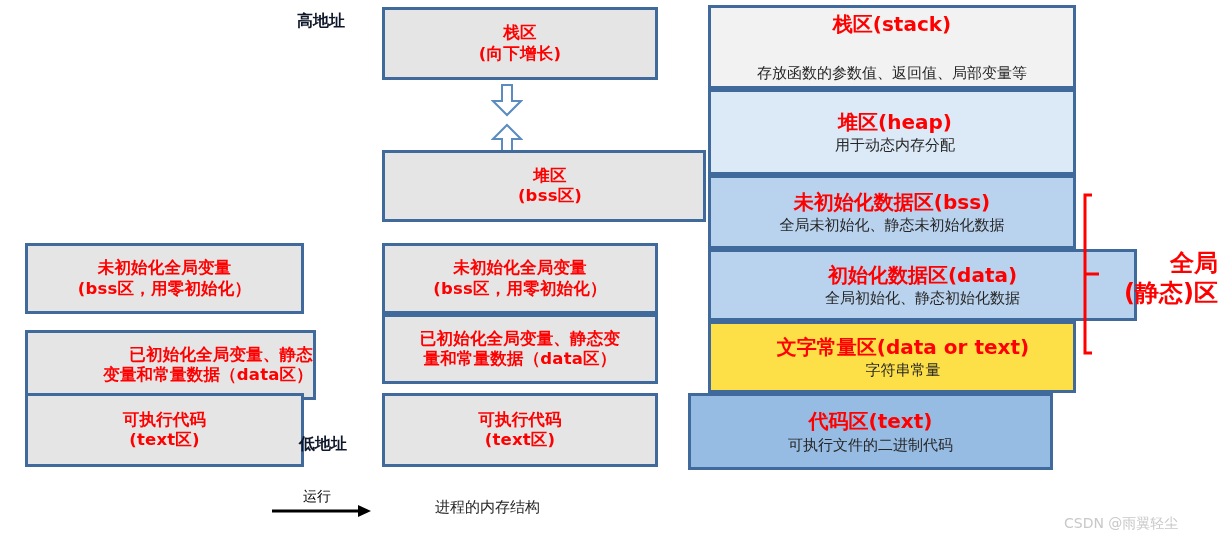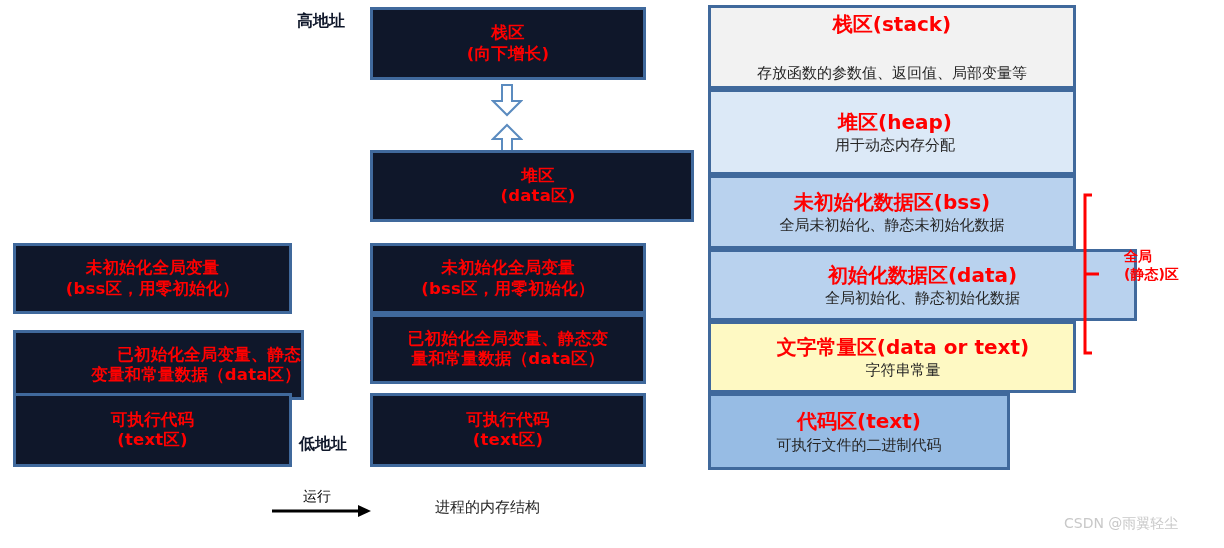--- a/index.html
+++ b/index.html
@@ -40,33 +40,33 @@
     font-weight: bold;
     white-space: nowrap;
   }
   .mbox .desc {
     color: #1a1a1a;
     font-weight: normal;
     white-space: nowrap;
   }
 
   
-  .col-lm .mbox { background: #0f172a; }
+  .col-lm .mbox { background: #e5e5e5; margin-left: 12px; }
   .col-lm .title,
   .col-lm .sub {
     font-family: "DejaVu Sans", "Liberation Sans", sans-serif;
     font-size: 16.5px;
     letter-spacing: .2px;
   }
 
   
   .fill-gray  { background: #f2f2f2; }
   .fill-pale  { background: #dce9f7; padding-left: 6px; }
   .fill-mid   { background: #b9d2ee; }
-  .fill-mid2  { background: #fef9c3; padding-left: 22px; }
+  .fill-mid2  { background: #fde047; padding-left: 22px; }
   .fill-dark  { background: #97bce4; }
 
   .col-r .title {
     font-family: "DejaVu Sans", "Liberation Sans", sans-serif;
     font-size: 20px;
     font-weight: bold;
     color: #ff0000;
     margin-bottom: 2px;
   }
   .col-r .desc {
@@ -101,24 +101,24 @@
   .run-label {
     position: absolute;
     font-family: "DejaVu Sans", "Liberation Sans", sans-serif;
     font-size: 14px;
     color: #000000;
     white-space: nowrap;
   }
   .bracket-label {
     position: absolute;
     font-family: "DejaVu Sans", "Liberation Sans", sans-serif;
-    font-size: 14px;
-    font-weight: bold;
-    color: #ff0000;
-    text-align: left;
+    font-size: 24px;
+    font-weight: bold;
+    color: #ff0000;
+    text-align: right;
     line-height: 1.25;
     white-space: nowrap;
   }
   .watermark {
     position: absolute;
     font-family: "DejaVu Sans", "Liberation Sans", sans-serif;
     font-size: 14px;
     color: #c8c8c8;
     white-space: nowrap;
   }
@@ -162,21 +162,21 @@
     </div>
 
     <div class="arrow-shape" style="left:491px; top:123px; width:32px; height:33px;">
       <svg width="32" height="33" viewBox="0 0 32 33">
         <polygon points="16,2 30,16 21,16 21,32 11,32 11,16 2,16" fill="#ffffff" stroke="#5b8bbf" stroke-width="2"></polygon>
       </svg>
     </div>
 
     <div class="mbox" style="left:370px; top:150px; width:324px; height:72px;padding-left:12px;">
       <div class="title">堆区</div>
-      <div class="sub">(data区)</div>
+      <div class="sub">(bss区)</div>
     </div>
 
     <div class="mbox" style="left:370px; top:243px; width:276px; height:71px;">
       <div class="title">未初始化全局变量</div>
       <div class="sub">(bss区，用零初始化）</div>
     </div>
 
     <div class="mbox" style="left:370px; top:314px; width:276px; height:70px;">
       <div class="title">已初始化全局变量、静态变</div>
       <div class="sub">量和常量数据（data区）</div>
@@ -221,21 +221,21 @@
     <div class="mbox fill-mid" style="left:708px; top:249px; width:429px; height:72px;">
       <div class="title">初始化数据区(data)</div>
       <div class="desc">全局初始化、静态初始化数据</div>
     </div>
 
     <div class="mbox fill-mid2" style="left:708px; top:321px; width:368px; height:72px;">
       <div class="title">文字常量区(data or text)</div>
       <div class="desc">字符串常量</div>
     </div>
 
-    <div class="mbox fill-dark" style="left:708px; top:393px; width:302px; height:77px;align-items:center;">
+    <div class="mbox fill-dark" style="left:688px; top:393px; width:365px; height:77px;align-items:center;">
       <div class="title">代码区(text)</div>
       <div class="desc">可执行文件的二进制代码</div>
     </div>
   </div>
 
   <div class="arrow-shape" style="left:1083px; top:193px; width:26px; height:162px;">
     <svg width="26" height="162" viewBox="0 0 26 162">
       <path d="M9,2 L2,2 L2,160 L9,160" fill="none" stroke="#ff0000" stroke-width="3"></path>
       <line x1="2" y1="81" x2="16" y2="81" stroke="#ff0000" stroke-width="3"></line>
     </svg>

